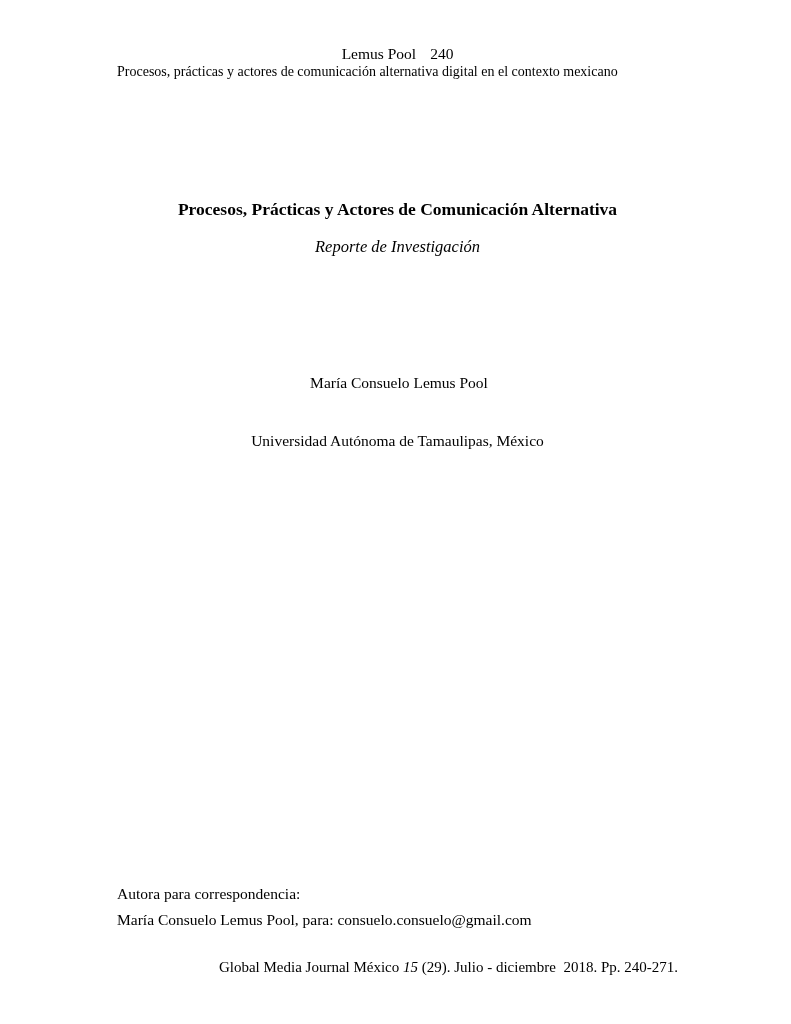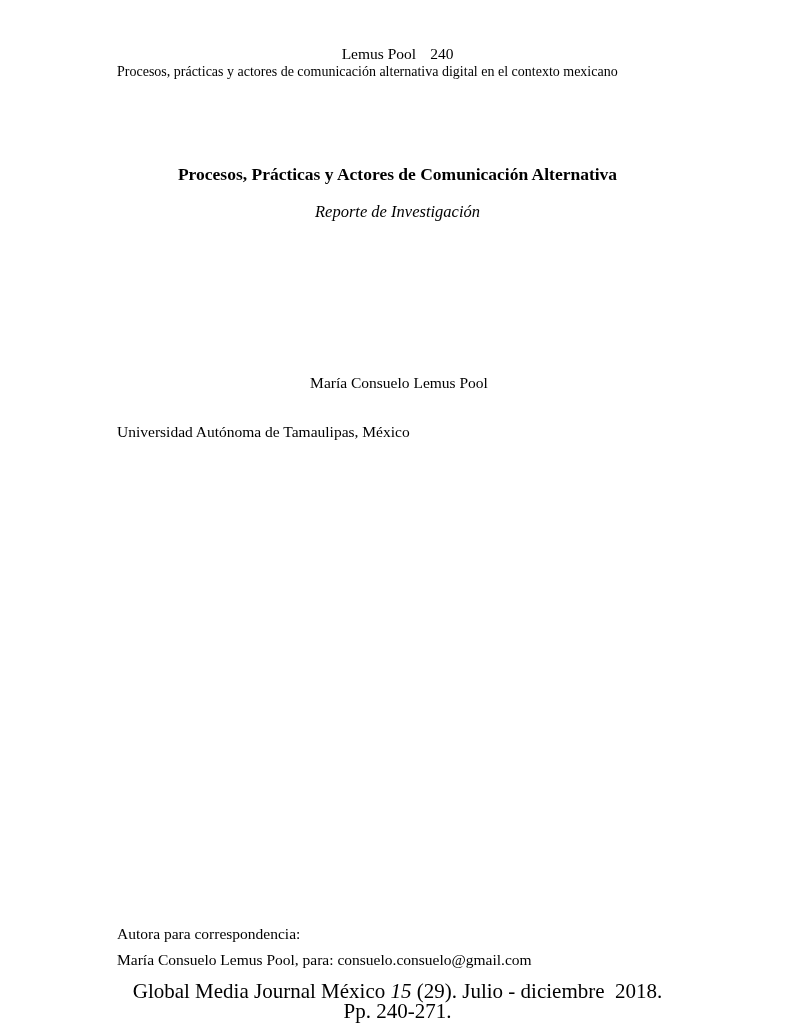--- a/index.html
+++ b/index.html
@@ -47,67 +47,66 @@
     position: absolute;
     top: 156px;
     left: 117px;
     right: 113px;
     text-align: center;
   }
   .title-line {
     font-weight: bold;
     font-size: 17.5px;
     line-height: 37px;
+    margin-top: 35px;
   }
   .subtitle-line {
     font-style: italic;
     font-size: 16.5px;
     line-height: 37px;
   }
   .author-name {
     position: absolute;
     top: 370px;
     left: 117px;
     right: 110px;
     text-align: center;
     font-size: 15.5px;
     line-height: 26px;
   }
   .affiliation {
     position: absolute;
-    top: 419px;
+    top: 428px;
     left: 117px;
     right: 113px;
-    text-align: left;
+    text-align: center;
     font-size: 15.5px;
     line-height: 26px;
   }
   
   .correspondence {
     position: absolute;
     top: 881px;
     left: 117px;
     right: 113px;
     text-align: left;
     font-size: 15.5px;
     line-height: 26px;
-    margin-top: 40px;
   }
   .correspondence .line { white-space: pre-wrap; }
   
   .journal-footer {
     position: absolute;
     top: 957px;
     left: 117px;
     right: 113px;
-    text-align: center;
-    font-size: 21px;
+    text-align: right;
+    font-size: 15px;
     line-height: 20px;
     white-space: pre-wrap;
-    margin-top: 24px;
   }
   .journal-footer .vol {
     font-style: italic;
   }
   span { white-space: pre-wrap; }
 </style>
 </head>
 <body>
 
 <div class="page">

